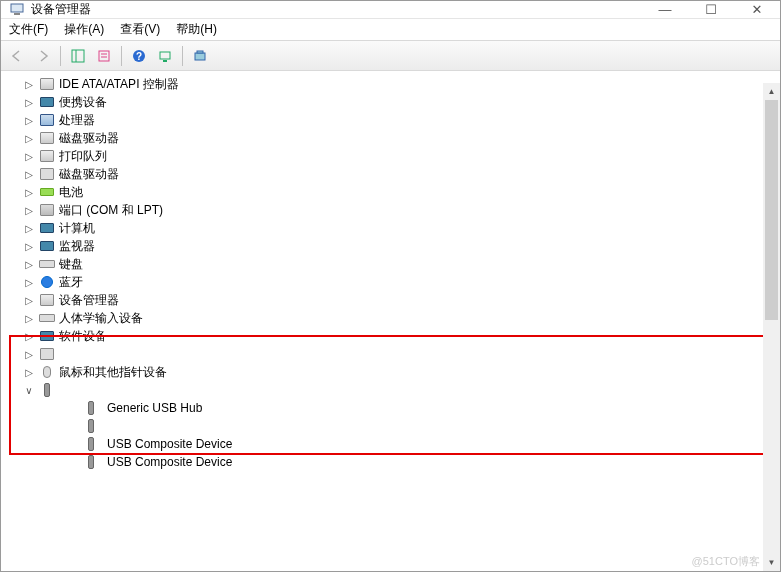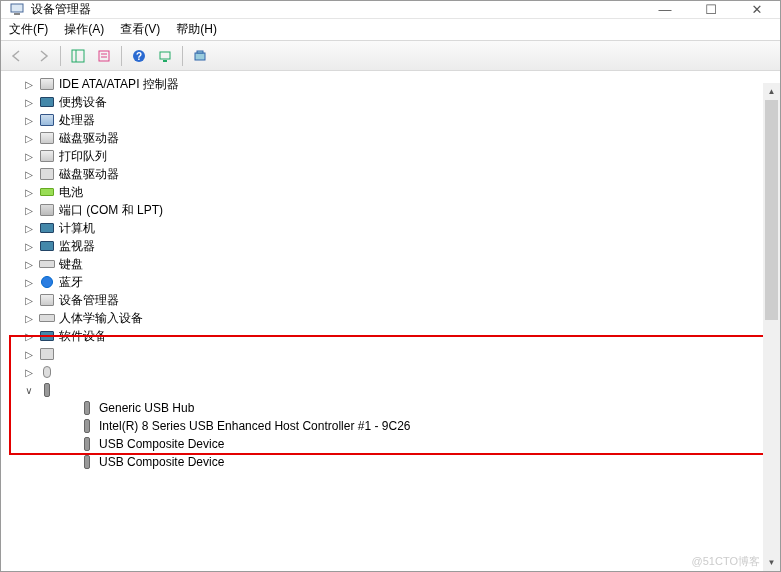--- a/index.html
+++ b/index.html
@@ -15,21 +15,21 @@
 
   .toolbar { height: 30px; display: flex; align-items: center; border-bottom: 1px solid #d9d9d9; background: linear-gradient(#fafafa,#ececec); padding: 0 4px; gap: 2px; }
   .tbtn { width: 24px; height: 22px; display: flex; align-items: center; justify-content: center; border: 1px solid transparent; }
   .tbtn.disabled { opacity: 0.45; }
   .sep { width: 1px; height: 20px; background: #c0c0c0; margin: 0 3px; }
 
   .tree { position: relative; height: calc(100% - 82px); overflow-y: auto; padding: 4px 0 4px 12px; }
   .node { height: 18px; display: flex; align-items: center; gap: 4px; font-size: 12px; color: #000; padding-left: 10px; }
   .node .disclosure { width: 12px; text-align: center; font-size: 10px; color: #555; }
   .node .ico { width: 16px; height: 16px; display: flex; align-items: center; justify-content: center; }
-  .node.child { padding-left: 50px; }
+  .node.child { padding-left: 50px; gap: 8px; }
   .no-disc { width: 12px; }
   
   .highlight-box { position: absolute; border: 2px solid #e30000; left: 8px; right: 10px; top: 334px; height: 120px; pointer-events: none; }
   .scrollbar { position: absolute; right: 0; top: 82px; bottom: 0; width: 17px; background: #f0f0f0; }
   .sb-btn { height: 17px; display: flex; align-items: center; justify-content: center; font-size: 8px; color: #555; }
   .sb-thumb { position: absolute; top: 17px; left: 2px; right: 2px; height: 220px; background: #cdcdcd; }
   
   .watermark { position: absolute; right: 20px; bottom: 2px; font-size: 11px; color: #ccc; }
 
   
@@ -228,40 +228,40 @@
       <span class="disclosure">▷</span>
       <span class="ico">
         <span class="ic snd"></span>
       </span>
     </div>
     <div class="node">
       <span class="disclosure">▷</span>
       <span class="ico">
         <span class="ic mouse"></span>
       </span>
+      <span>鼠标和其他指针设备</span>
     </div>
     <div class="node">
       <span class="disclosure">∨</span>
       <span class="ico">
         <span class="ic usb"></span>
       </span>
     </div>
     <div class="node child">
       <span class="no-disc"></span>
       <span class="ico">
         <span class="ic usb"></span>
       </span>
       <span>Generic USB Hub</span>
     </div>
     <div class="node child">
       <span class="no-disc"></span>
       <span class="ico">
         <span class="ic usb"></span>
       </span>
-      <span>Intel(R) 8 Series USB Enhanced Host Controller #1 - 9C26</span>
     </div>
     <div class="node child">
       <span class="no-disc"></span>
       <span class="ico">
         <span class="ic usb"></span>
       </span>
       <span>USB Composite Device</span>
     </div>
     <div class="node child">
       <span class="no-disc"></span>

